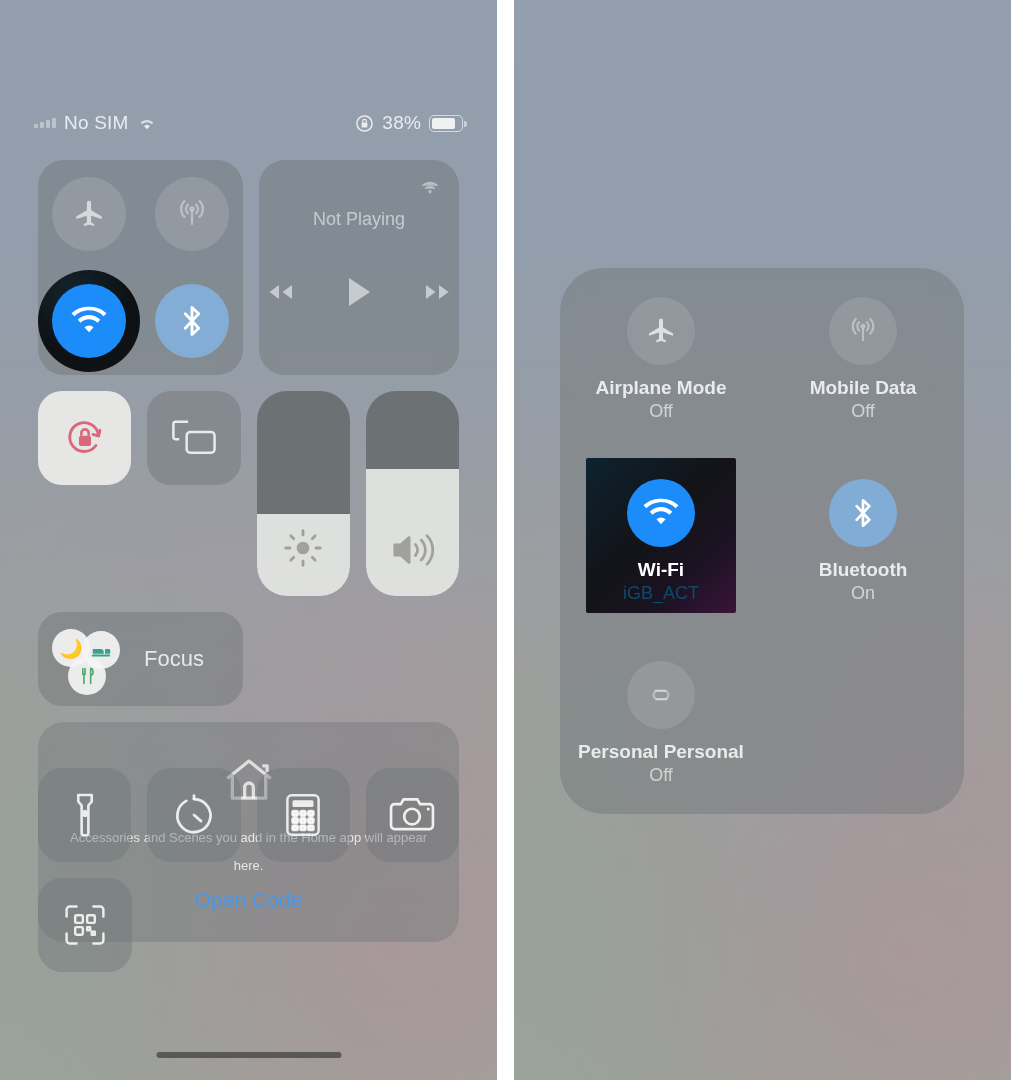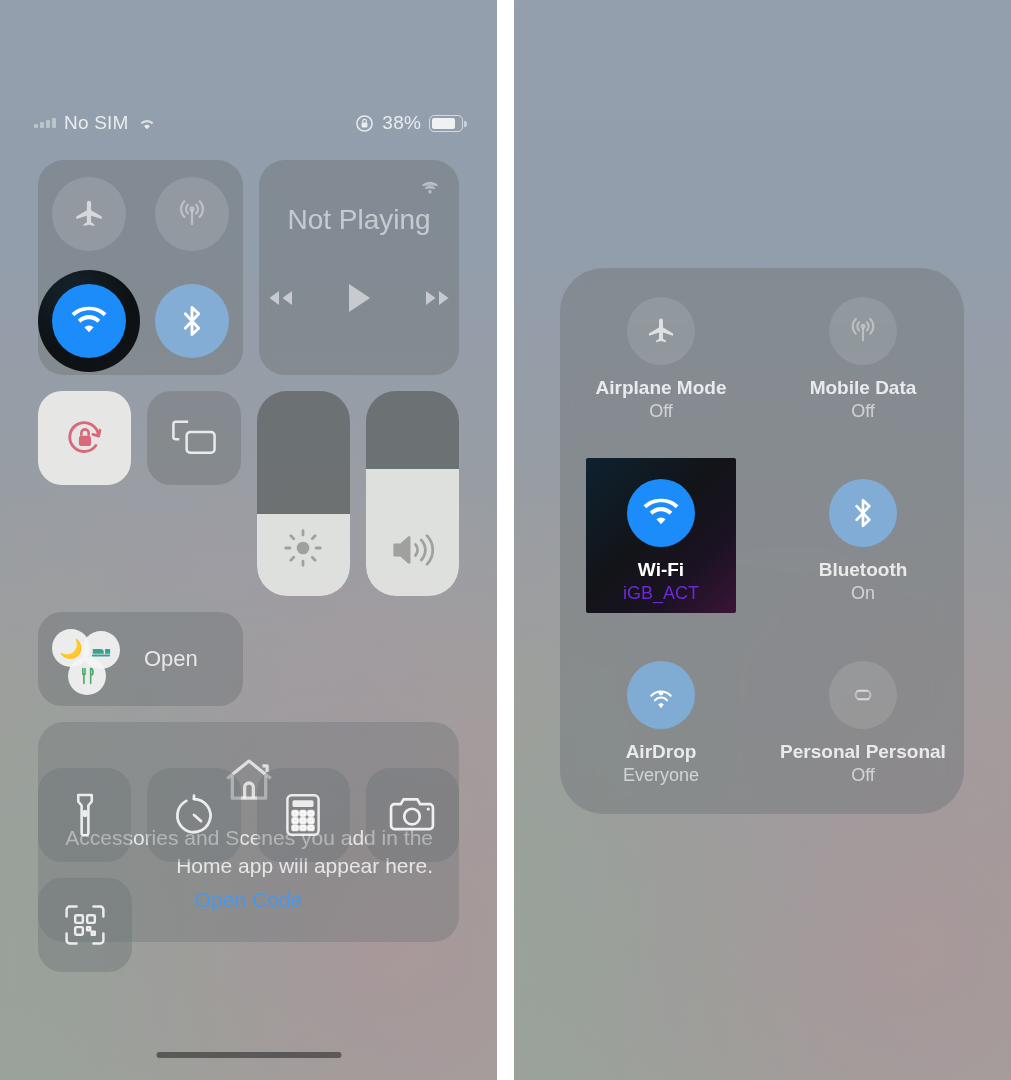--- a/index.html
+++ b/index.html
@@ -69,21 +69,21 @@
     content:""; position:absolute; left:50%; top:50%; transform:translate(-50%,-50%);
     width:102px;height:102px;border-radius:50%;
     background: radial-gradient(circle at 35% 25%, #16242e 0%, #0d1114 55%, #131517 100%);
     z-index:0;
   }
   .wifi-hl > * { position:relative; z-index:1; }
 
   
   .mod-media { flex:1; height:215px; position:relative; display:flex; flex-direction:column;
     align-items:center; justify-content:center; }
-  .media-title { color: rgba(255,255,255,0.55); font-size:28px; margin-top:-18px; }
+  .media-title { color: rgba(255,255,255,0.55); font-size:18px; margin-top:-18px; }
   .media-ctrls { display:flex; align-items:center; gap:48px; margin-top:46px; opacity:.55; }
   .airplay-ic { position:absolute; top:14px; right:16px; opacity:.55; }
 
   
   .sq { width:94px; height:94px; border-radius:24px; display:flex; align-items:center; justify-content:center; }
   .sq.dim { background: rgba(110,116,118,0.45); }
   .sq.active-white { background: rgba(238,240,236,0.90); }
   .slider {
     width:94px; height:205px; border-radius:30px; overflow:hidden; position:relative;
     background: rgba(92,95,96,0.72); display:flex; align-items:flex-end; justify-content:center;
@@ -98,21 +98,21 @@
     display:flex;align-items:center;justify-content:center;font-size:19px;
     background: rgba(244,244,244,0.92); }
   .fi-1 { left:0;  top:4px; }
   .fi-2 { left:30px; top:6px; }
   .fi-3 { left:16px; top:32px; }
   .focus-label { color: rgba(255,255,255,0.80); font-size:22px; margin-left:14px; }
 
   
   .mod-home { width:100%; height:220px; border-radius:26px; background: rgba(110,116,118,0.38);
     display:flex;flex-direction:column;align-items:center;justify-content:center; padding:0 26px; }
-  .home-text { color: rgba(255,255,255,0.78); font-size:21px; line-height:28px; text-align:right; margin-top:14px; }
+  .home-text { color: rgba(255,255,255,0.78); font-size:13px; line-height:28px; text-align:center; margin-top:14px; }
   .home-link { color:#4a97e8; font-size:21px; margin-top:8px; }
 
   
   .shortcuts { position:absolute; left:38px; right:38px; bottom:92px; }
   .sc-row { display:flex; gap:16px; margin-bottom:16px; }
   .sc { width:94px;height:94px;border-radius:24px;display:flex;align-items:center;justify-content:center;
         background: rgba(110,116,118,0.42); }
   .home-indicator { position:absolute; bottom:22px; left:50%; transform:translateX(-50%);
     width:185px; height:6px; border-radius:3px; background: rgba(60,60,60,0.70); }
 
@@ -124,21 +124,21 @@
   .exp-grid { position:absolute; inset:0; display:grid; grid-template-columns:1fr 1fr;
     grid-template-rows:1fr 1fr 1fr; }
   .exp-cell { position:relative; display:flex; flex-direction:column; align-items:center; justify-content:center; }
   .exp-circ { width:68px;height:68px;border-radius:50%;display:flex;align-items:center;justify-content:center; }
   .exp-circ.off { background: rgba(255,255,255,0.11); }
   .exp-circ.on-blue { background:#1b8cfa; }
   .exp-circ.on-lt { background: rgba(128,176,222,0.88); }
   .exp-name { margin-top:12px; font-size:19px; font-weight:bold; color: rgba(255,255,255,0.82); }
   .exp-state { margin-top:2px; font-size:18px; color: rgba(255,255,255,0.62); }
   .exp-cell.selected .exp-name { color:#fff; }
-  .exp-cell.selected .exp-state { color:#6d28d9; }
+  .exp-cell.selected .exp-state { color:#0c4a6e; }
   .hl-box { position:absolute; left:26px; top:8px; width:150px; height:155px;
     background: linear-gradient(135deg,#0d2230 0%, #121418 45%, #1b1222 72%, #3a1438 100%);
     border-radius:2px; z-index:0; }
   .exp-cell > .exp-circ, .exp-cell > .exp-name, .exp-cell > .exp-state { position:relative; z-index:1; }
 
   .ic { display:block; }
   .lbl-hidden { position:absolute; width:1px;height:1px;overflow:hidden;clip:rect(0 0 0 0); }
 </style>
 </head>
 <body>
@@ -321,21 +321,21 @@
                 <path d="M16.4 11H21a1 1 0 0 1 1 1v4h-5.6z"></path>
               </svg>
             </span>
             <span class="fi fi-3">
               <svg class="ic" width="20" height="20" viewBox="0 0 24 24" fill="none" stroke="#4aa86a" stroke-width="1.9" stroke-linecap="round">
                 <path d="M7 3v7M9.6 3v7M7 10h2.6M8.3 10v11"></path>
                 <path d="M16.4 3c1.8 0 2.8 2 2.8 4.4s-1 3.6-2.8 3.6zM16.4 11v10"></path>
               </svg>
             </span>
           </div>
-          <div class="focus-label">Open</div>
+          <div class="focus-label">Focus</div>
         </div>
       </div>
 
       <div class="cc-row">
         <div class="mod-home">
           <span>
             <svg class="ic" width="58" height="58" viewBox="0 0 32 32" fill="none" stroke="rgba(255,255,255,.72)" stroke-width="1.8" stroke-linejoin="round">
               <path d="M4 14.6 16 5l12 9.6"></path>
               <path d="M6.8 13v12.5h18.4V13"></path>
               <path d="M23.4 7.6h2.6v3.4"></path>
@@ -465,33 +465,20 @@
         <div class="exp-cell">
           <div class="exp-circ on-lt">
             <svg class="ic" width="26" height="34" viewBox="0 0 18 24" fill="none" stroke="#fff" stroke-width="1.9" stroke-linejoin="round" stroke-linecap="round">
               <path d="M4.5 7.2 13.5 16.8 9 21V3l4.5 4.2-9 9.6"></path>
             </svg>
           </div>
           <div class="exp-name">Bluetooth</div>
           <div class="exp-state">On</div>
         </div>
 
-        <div class="exp-cell">
-          <div class="exp-circ on-lt">
-            <svg class="ic" width="34" height="34" viewBox="0 0 28 28" fill="none" stroke="#fff" stroke-width="1.7" stroke-linecap="round">
-              <path d="M9 18.4a6.6 6.6 0 0 1 10 0"></path>
-              <path d="M6 14.6a10.8 10.8 0 0 1 16 0"></path>
-              <path d="M11.6 21.4h4.8L14 25z" fill="#fff" stroke="none"></path>
-              <circle cx="14" cy="22" r="1.5" fill="#fff" stroke="none"></circle>
-              <circle cx="14" cy="12.4" r="2" fill="#fff" stroke="none"></circle>
-            </svg>
-          </div>
-          <div class="exp-name">AirDrop</div>
-          <div class="exp-state">Everyone</div>
-        </div>
 
         <div class="exp-cell">
           <div class="exp-circ off">
             <svg class="ic" width="32" height="32" viewBox="0 0 26 26" fill="none" stroke="rgba(255,255,255,.38)" stroke-width="1.7" stroke-linecap="round" stroke-linejoin="round">
               <path d="M8.4 9.6h7.2a3.4 3.4 0 0 1 0 6.8H9.4"></path>
               <path d="M17.6 16.4h-7.2a3.4 3.4 0 0 1 0-6.8h6.2"></path>
             </svg>
           </div>
           <div class="exp-name">Personal Personal</div>
           <div class="exp-state">Off</div>

